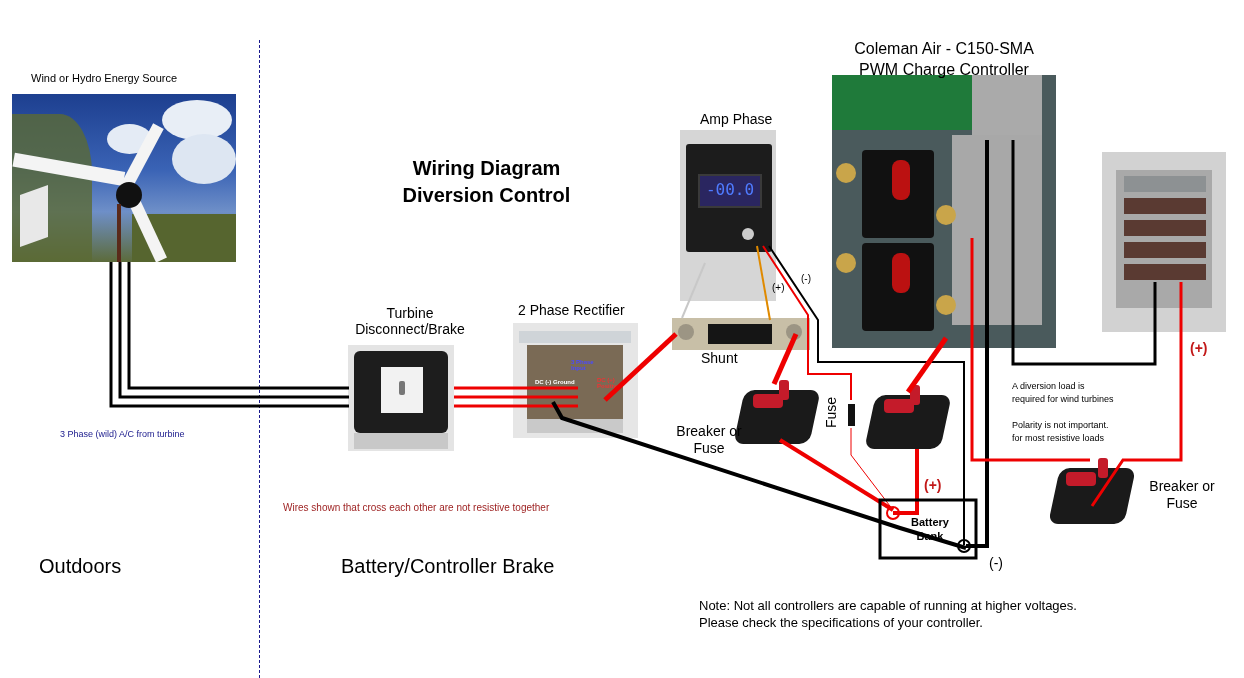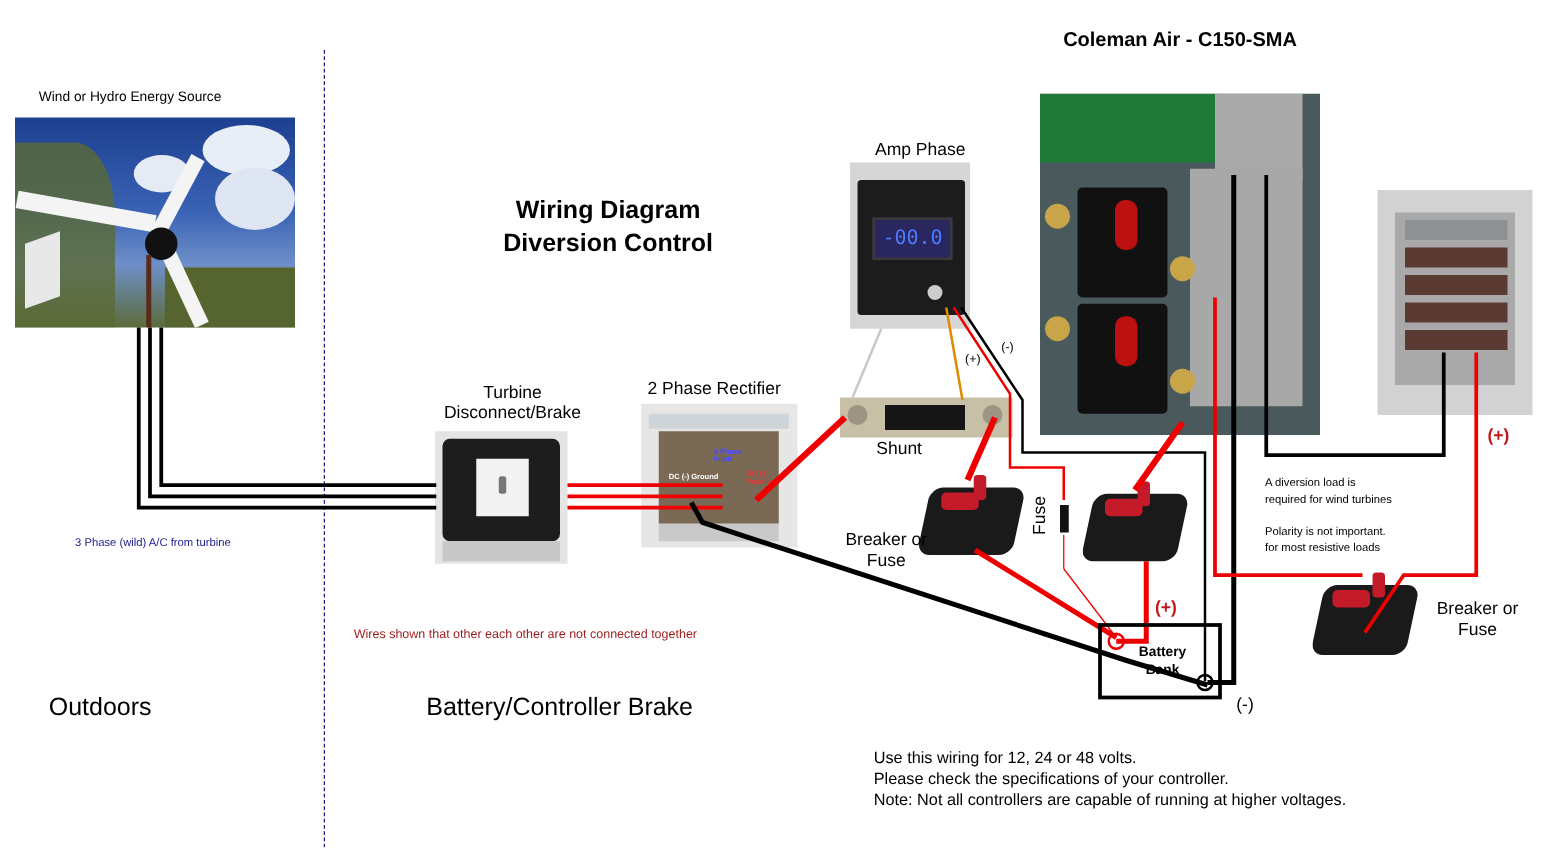--- a/index.html
+++ b/index.html
@@ -40,21 +40,21 @@
 
   <div class="photo" style="left:513px;top:323px;width:125px;height:115px;background:#e6e6e6;">
     <div style="position:absolute;left:6px;top:8px;width:112px;height:12px;background:#cfd4d8;"></div>
     <div style="position:absolute;left:14px;top:22px;width:96px;height:74px;background:#7a6a55;"></div>
     <div style="position:absolute;left:14px;top:96px;width:96px;height:14px;background:#c9c9c9;"></div>
     <div style="position:absolute;left:22px;top:56px;font-size:6px;font-weight:bold;color:#fff;">DC (-) Ground</div>
     <div style="position:absolute;left:58px;top:36px;font-size:6px;font-weight:bold;color:#4a4aff;width:30px;white-space:normal;">3 Phase Input</div>
     <div style="position:absolute;left:84px;top:54px;font-size:6px;font-weight:bold;color:#e33;width:26px;white-space:normal;">DC (+) Positive</div>
   </div>
 
-  <div class="photo" style="left:680px;top:130px;width:96px;height:133px;background:#d6d6d6;">
+  <div class="photo" style="left:680px;top:130px;width:96px;height:171px;background:#d6d6d6;">
     <div style="position:absolute;left:6px;top:14px;width:86px;height:108px;background:#1c1c1c;border-radius:3px;"></div>
     <div style="position:absolute;left:18px;top:44px;width:60px;height:30px;background:#2a2660;border:2px solid #3a3a3a;"></div>
     <div style="position:absolute;left:18px;top:50px;width:64px;text-align:center;font-family:'DejaVu Sans Mono',monospace;font-size:16px;color:#4f7bff;">-00.0</div>
     <div style="position:absolute;left:62px;top:98px;width:12px;height:12px;background:#ccc;border-radius:50%;"></div>
   </div>
 
   <div class="photo" style="left:672px;top:318px;width:138px;height:32px;background:#c8bfa7;">
     <div style="position:absolute;left:36px;top:6px;width:64px;height:20px;background:#151515;"></div>
     <div style="position:absolute;left:6px;top:6px;width:16px;height:16px;background:#9c9584;border-radius:50%;"></div>
     <div style="position:absolute;left:114px;top:6px;width:16px;height:16px;background:#9c9584;border-radius:50%;"></div>
@@ -160,22 +160,23 @@
   </div>
 
   <div class="lbl" style="left:518px;top:302px;font-size:14px;">2 Phase Rectifier</div>
 
   <div class="lbl" style="left:700px;top:111px;font-size:14px;">Amp Phase</div>
   <div class="lbl" style="left:772px;top:282px;font-size:10px;">(+)</div>
   <div class="lbl" style="left:801px;top:273px;font-size:10px;">(-)</div>
 
   <div class="lbl" style="left:701px;top:350px;font-size:14px;">Shunt</div>
 
-  <div class="lbl center" style="left:830px;top:22px;width:228px;font-size:16px;font-weight:bold;line-height:21px;">
+  <div class="lbl center" style="left:830px;top:38px;width:228px;font-size:16px;font-weight:normal;line-height:21px;">
     <div>Coleman Air - C150-SMA</div>
+    <div>PWM Charge Controller</div>
   </div>
 
   <div class="lbl" style="left:1190px;top:340px;font-size:14px;font-weight:bold;color:#c21818;">(+)</div>
 
   <div class="lbl center" style="left:667px;top:423px;width:84px;font-size:14px;line-height:17px;">
     <div>Breaker or</div>
     <div>Fuse</div>
   </div>
 
   <div class="lbl" style="left:823px;top:428px;font-size:14px;transform:rotate(-90deg);transform-origin:left top;">Fuse</div>
@@ -193,23 +194,22 @@
   <div class="lbl" style="left:989px;top:555px;font-size:14px;">(-)</div>
 
   <div class="lbl" style="left:1012px;top:380px;font-size:9px;line-height:13px;">
     <div>A diversion load is</div>
     <div>required for  wind turbines</div>
     <div style="height:13px;"></div>
     <div>Polarity is not important.</div>
     <div>for most resistive loads</div>
   </div>
 
-  <div class="lbl" style="left:283px;top:502px;font-size:10px;color:#9b1c1c;">Wires shown that other each other are not connected together</div>
+  <div class="lbl" style="left:283px;top:502px;font-size:10px;color:#9b1c1c;">Wires shown that cross each other are not resistive together</div>
 
   <div class="lbl" style="left:39px;top:555px;font-size:20px;">Outdoors</div>
   <div class="lbl" style="left:341px;top:555px;font-size:20px;">Battery/Controller Brake</div>
 
   <div class="lbl" style="left:699px;top:597px;font-size:13px;line-height:17px;">
-    <div>Use this wiring for 12, 24 or 48 volts.</div>
+    <div>Note: Not all controllers are capable of running at higher voltages.</div>
     <div>Please check the specifications of your controller.</div>
-    <div>Note: Not all controllers are capable of running at higher voltages.</div>
   </div>
 </div>
 
 </body></html>

